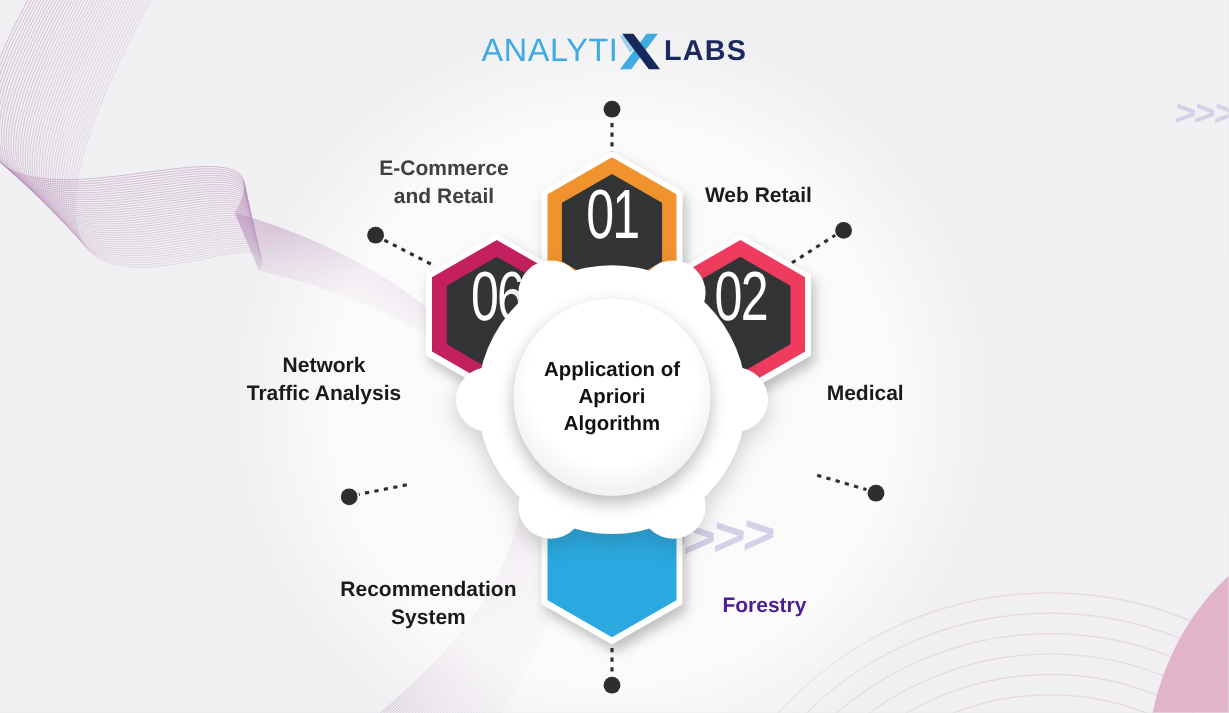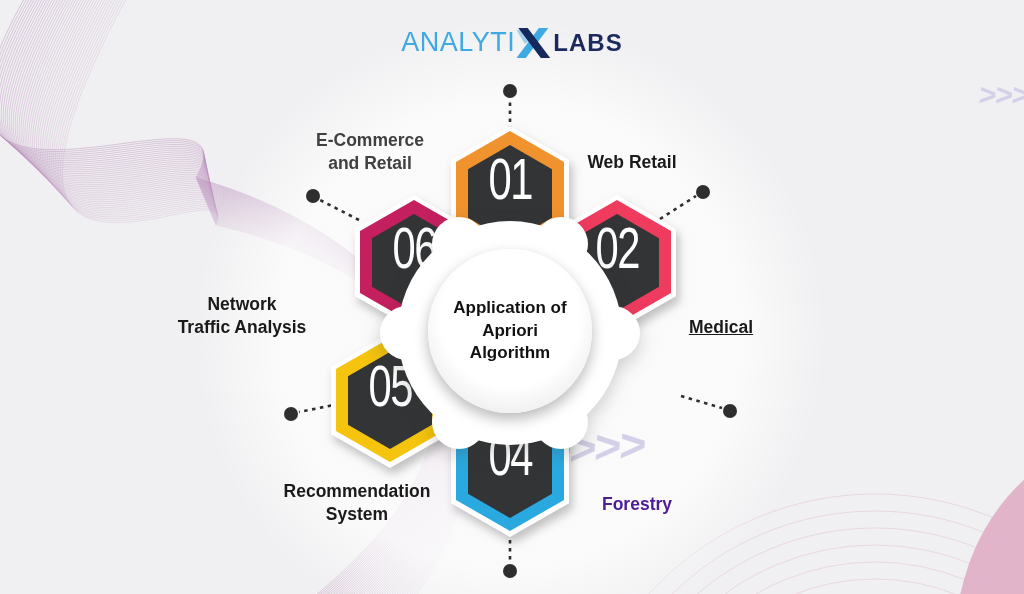--- a/index.html
+++ b/index.html
@@ -50,24 +50,24 @@
     box-shadow:0 6px 14px rgba(0,0,0,0.28);
     display:flex; align-items:center; justify-content:center;
   }
   #center-title { width:126px; text-align:center; font-size:17px; font-weight:bold;
                   color:#111; line-height:1.32; white-space:pre-line; }
 
   
   .node-label { position:absolute; z-index:7; text-align:center; font-weight:bold;
                 font-size:17.5px; line-height:1.3; white-space:pre-line; }
   #label-01 { left:557px; top:151px; width:150px; }
-  #label-02 { left:666px; top:316px; width:110px;text-decoration:underline; }
+  #label-02 { left:666px; top:316px; width:110px; }
   #label-03 { left:582px; top:493px; width:110px; }
   #label-04 { left:267px; top:480px; width:180px; }
-  #label-05 { left:167px; top:293px; width:150px; }
+  #label-05 { left:195px; top:293px; width:150px; }
   #label-06 { left:300px; top:129px; width:140px; }
 
   
   #logo { position:absolute; z-index:8; top:27px; left:512px; transform:translateX(-50%);
           display:flex; align-items:center; }
   #logo .t1 { font-size:27px; font-weight:normal; letter-spacing:0.5px; }
   #logo .t2 { font-size:24px; font-weight:bold; letter-spacing:1px; margin-left:2px; }
   #logo svg { margin:0 1px; display:block; }
 </style>
 </head>
@@ -174,30 +174,20 @@
   <div class="hex" style="left: 558px; top: 195px; --c: #ee3b5e;">
     <div class="hex-shape hex-backing"></div>
     <div class="hex-shape hex-outer"></div>
     <div class="hex-shape hex-inner" style="background: rgb(50, 52, 53);">
       <span class="hex-number" style="color: rgb(255, 255, 255);">02</span>
     </div>
   </div>
   <div class="hex" style="left: 451px; top: 402px; --c: #2aa9e0;">
     <div class="hex-shape hex-backing"></div>
     <div class="hex-shape hex-outer"></div>
-    <div class="hex-shape hex-inner" style="background: rgb(50, 52, 53);">
-      <span class="hex-number" style="color: rgb(255, 255, 255);">04</span>
-    </div>
-  </div>
-  <div class="hex" style="left: 331px; top: 333px; --c: #f4c40e;">
-    <div class="hex-shape hex-backing"></div>
-    <div class="hex-shape hex-outer"></div>
-    <div class="hex-shape hex-inner" style="background: rgb(50, 52, 53);">
-      <span class="hex-number" style="color: rgb(255, 255, 255);">05</span>
-    </div>
   </div>
   <div class="hex" style="left: 331px; top: 195px; margin-left: 24px; --c: #c4205f;">
     <div class="hex-shape hex-backing"></div>
     <div class="hex-shape hex-outer"></div>
     <div class="hex-shape hex-inner" style="background: rgb(50, 52, 53);">
       <span class="hex-number" style="color: rgb(255, 255, 255);">06</span>
     </div>
   </div>
 
   <div id="scallop" class="layer">

